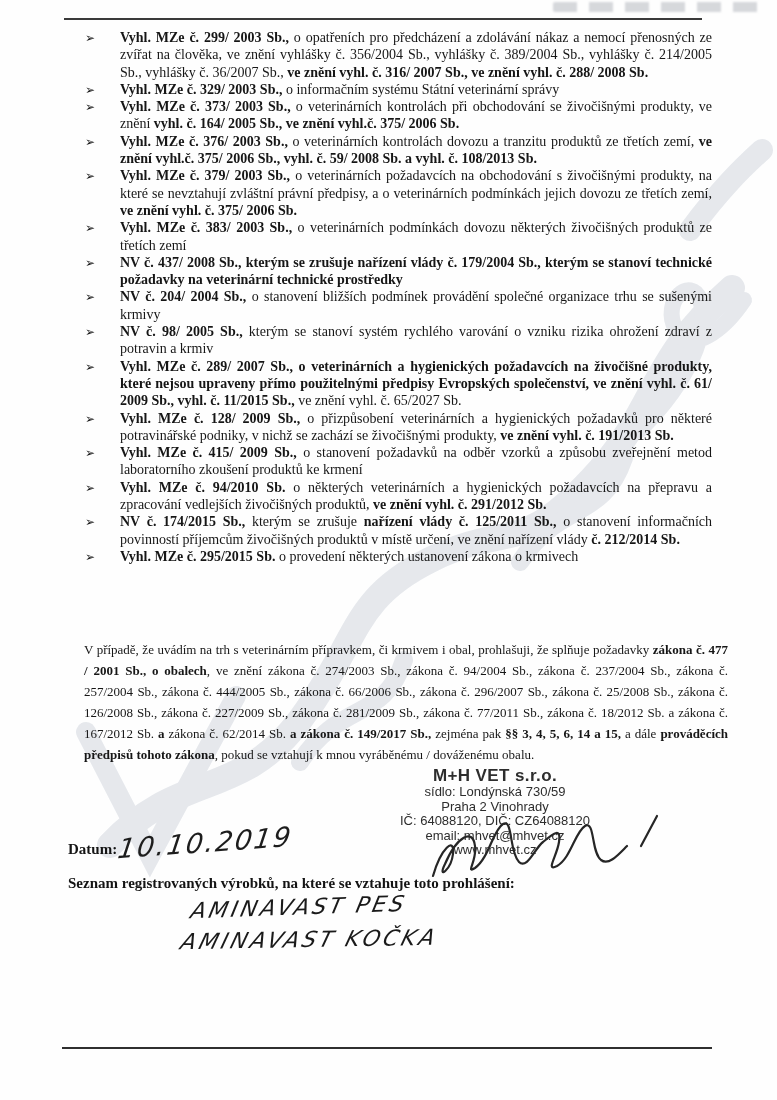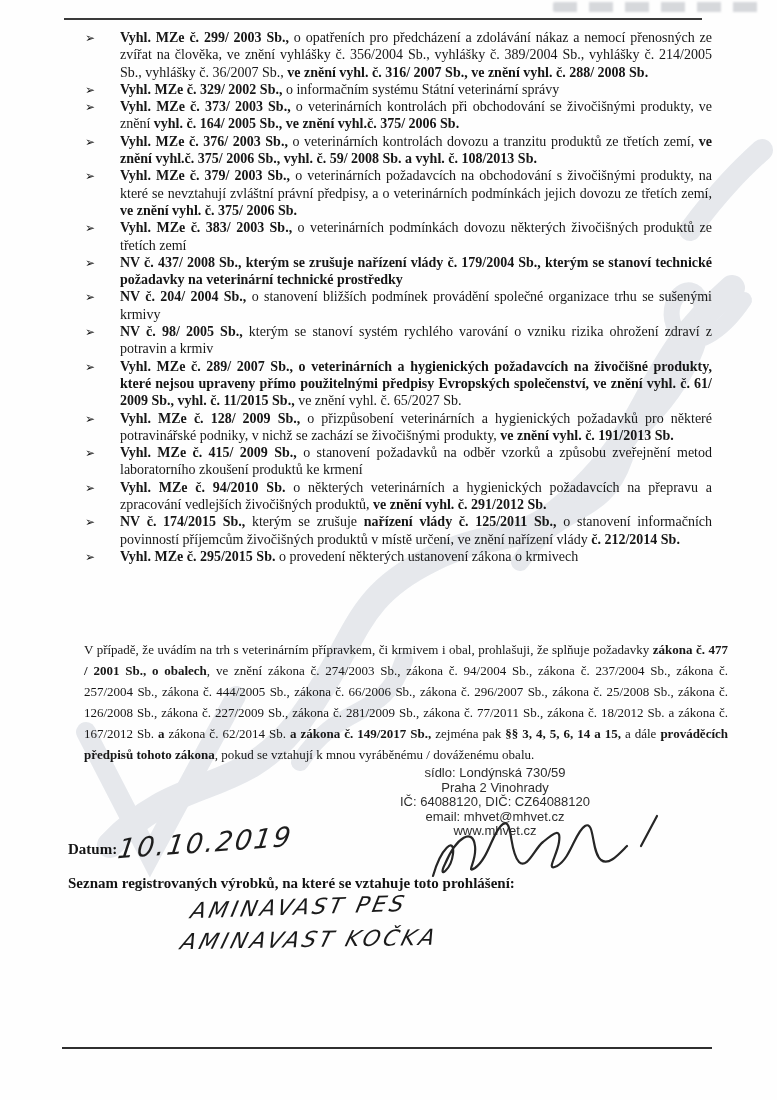--- a/index.html
+++ b/index.html
@@ -59,21 +59,21 @@
     </g>
   </svg>
 
   <div class="list">
       <div class="li">
         <span class="marker">➢</span>
         <span class="litext"><span class="b">Vyhl. MZe č. 299/ 2003 Sb.,</span><span> o opatřeních pro předcházení a zdolávání nákaz a nemocí přenosných ze zvířat na člověka, ve znění vyhlášky č. 356/2004 Sb., vyhlášky č. 389/2004 Sb., vyhlášky č. 214/2005 Sb., vyhlášky č. 36/2007 Sb., </span><span class="b">ve znění vyhl. č. 316/ 2007 Sb., ve znění vyhl. č. 288/ 2008 Sb.</span></span>
       </div>
       <div class="li">
         <span class="marker">➢</span>
-        <span class="litext"><span class="b">Vyhl. MZe č. 329/ 2002 Sb.,</span><span> o informačním systému Státní veterinární správy</span></span>
+        <span class="litext"><span class="b">Vyhl. MZe č. 329/ 2003 Sb.,</span><span> o informačním systému Státní veterinární správy</span></span>
       </div>
       <div class="li">
         <span class="marker">➢</span>
         <span class="litext"><span class="b">Vyhl. MZe č. 373/ 2003 Sb.,</span><span> o veterinárních kontrolách při obchodování se živočišnými produkty, ve znění </span><span class="b">vyhl. č. 164/ 2005 Sb., ve znění vyhl.č. 375/ 2006 Sb.</span></span>
       </div>
       <div class="li">
         <span class="marker">➢</span>
         <span class="litext"><span class="b">Vyhl. MZe č. 376/ 2003 Sb.,</span><span> o veterinárních kontrolách dovozu a tranzitu produktů ze třetích zemí, </span><span class="b">ve znění vyhl.č. 375/ 2006 Sb., vyhl. č. 59/ 2008 Sb. a vyhl. č. 108/2013 Sb.</span></span>
       </div>
       <div class="li">
@@ -118,20 +118,21 @@
       </div>
       <div class="li">
         <span class="marker">➢</span>
         <span class="litext"><span class="b">Vyhl. MZe č. 295/2015 Sb.</span><span> o provedení některých ustanovení zákona o krmivech</span></span>
       </div>
     </div>
 
   <div class="para"><span>V případě, že uvádím na trh s veterinárním přípravkem, či krmivem i obal, prohlašuji, že splňuje požadavky </span><span class="b">zákona č. 477 / 2001 Sb., o obalech</span><span>, ve znění zákona č. 274/2003 Sb., zákona č. 94/2004 Sb., zákona č. 237/2004 Sb., zákona č. 257/2004 Sb., zákona č. 444/2005 Sb., zákona č. 66/2006 Sb., zákona č. 296/2007 Sb., zákona č. 25/2008 Sb., zákona č. 126/2008 Sb., zákona č. 227/2009 Sb., zákona č. 281/2009 Sb., zákona č. 77/2011 Sb., zákona č. 18/2012 Sb. a zákona č. 167/2012 Sb. </span><span class="b">a</span><span> zákona č. 62/2014 Sb. </span><span class="b">a zákona č. 149/2017 Sb.,</span><span> zejména pak </span><span class="b">§§ 3, 4, 5, 6, 14 a 15,</span><span> a dále </span><span class="b">prováděcích předpisů tohoto zákona</span><span>, pokud se vztahují k mnou vyráběnému / dováženému obalu.</span></div>
 
   <div class="stamp">
+      <div class="s0">M+H VET s.r.o.</div>
       <div class="sn">sídlo: Londýnská 730/59</div>
       <div class="sn">Praha 2 Vinohrady</div>
       <div class="sn">IČ: 64088120, DIČ: CZ64088120</div>
       <div class="sn">email: mhvet@mhvet.cz</div>
       <div class="sn">www.mhvet.cz</div>
     </div>
 
   <svg class="signature" width="240" height="80" viewBox="0 0 240 80">
     <g fill="none" stroke="#262626" stroke-width="2.2" stroke-linecap="round">
       <path d="M 8 66 C 16 38 30 26 28 44 C 26 60 12 70 20 54 C 32 26 48 18 50 36 C 52 52 40 64 50 58 C 64 48 68 20 78 14 C 88 8 84 42 94 52 C 102 60 110 38 118 32 C 130 22 136 18 134 32 C 132 46 120 62 132 56 C 146 48 150 22 160 16 C 170 10 166 42 176 50 C 184 56 194 44 202 36"></path>

